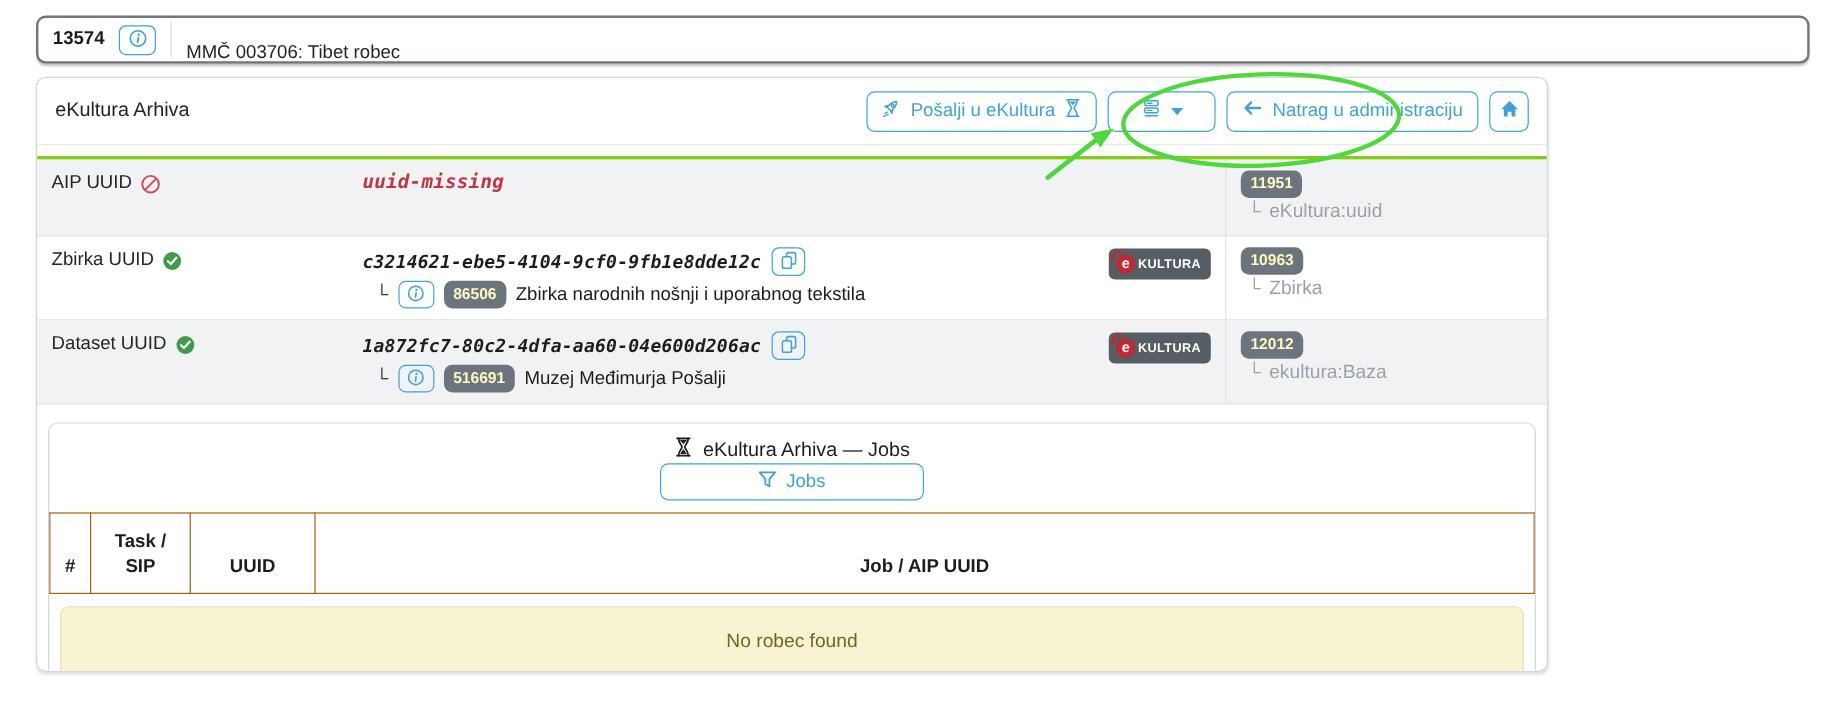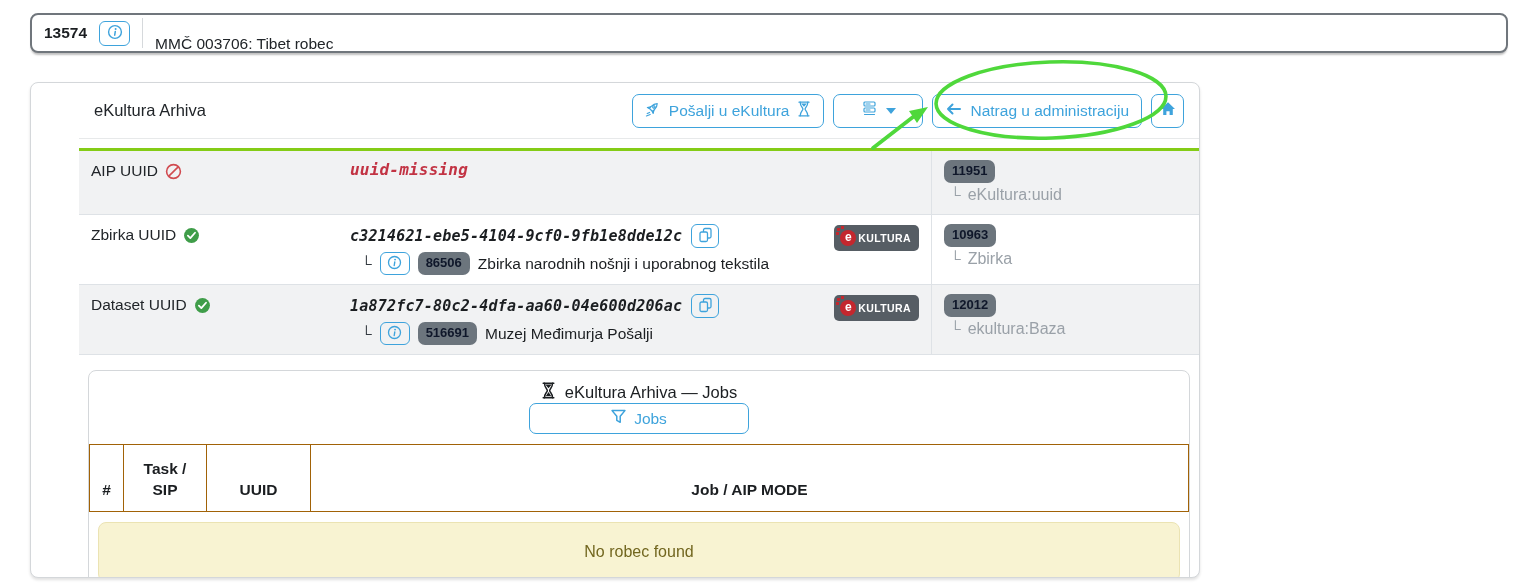--- a/index.html
+++ b/index.html
@@ -24,25 +24,24 @@
     border:1.5px solid #3ea3dc; border-radius:6px; color:#3ea3dc;
     background:transparent; display:inline-flex; align-items:center; justify-content:center;
     cursor:pointer; flex:none;
   }
   .record-bar .icon-btn { width:31px; height:25px; }
   .vdivider { width:1px; align-self:stretch; margin:3px 0; background:#d6d9dc; }
   .record-title { font-size:15.5px; color:#212529;margin-top:21px; }
 
   
   .main-card {
-    position:absolute; left:30px; top:82px; width:1170px; height:496px;
+    position:absolute; left:30px; top:64px; width:1260px; height:496px;
     background:#fff; border:1px solid #d4d7da; border-radius:8px;
     box-shadow:0 2px 3px rgba(0,0,0,.12);
     overflow:hidden;
-    padding-left:48px;
   }
   .card-header {
     height:56px; display:flex; align-items:center; justify-content:space-between;
     padding:0 15px; border-bottom:1px solid #e7e9ea;
   }
   .card-title { font-size:16.5px; color:#212529; }
   .hdr-buttons { display:flex; align-items:center; gap:9px; }
   .btn {
     border:1.5px solid #3ea3dc; border-radius:7px; background:#fff; color:#3ea3dc;
     height:34px; padding:0 12px; font-size:15.5px; font-family:inherit;
@@ -67,21 +66,21 @@
   .uuid {
     font-family:"DejaVu Sans Mono", monospace; font-style:italic; font-weight:600;
     font-size:15px; color:#1b1e21; letter-spacing:.2px;
   }
   .uuid.missing { color:#c23343; font-weight:bold; font-size:16px; }
   .copy-btn { width:28px; height:24px; }
   .sub-line { display:flex; align-items:center; gap:8px; margin-left:11px; margin-top:4px; font-size:15.5px; }
   .tree-glyph { font-size:15px; color:#343a40; line-height:1; }
   .info-sub-btn { width:30px; height:23px; }
   .id-badge {
-    background:#6c757d; color:#0f172a; font-weight:bold; font-size:13px;
+    background:#6c757d; color:#fef9c3; font-weight:bold; font-size:13px;
     padding:3px 8px 4px; border-radius:7px; line-height:1.2; display:inline-block;
   }
   .sub-text { color:#1b1e21; }
 
   
   .ek-badge {
     position:absolute; right:12px; top:10px;
     background:#565d64; border-radius:5px; height:26px; padding:0 8px 0 6px;
     display:inline-flex; align-items:center; gap:2px;
   }
@@ -345,21 +344,21 @@
         <span>Jobs</span>
       </button>
     </div>
 
     <table class="jobs-table">
       <thead>
         <tr>
           <th class="th-num">#</th>
           <th class="th-task">Task / SIP</th>
           <th class="th-mode">UUID</th>
-          <th>Job / AIP MODE</th>
+          <th>Job / AIP UUID</th>
         </tr>
       </thead>
     </table>
 
     <div class="alert-warning">
       <span>No robec found</span>
     </div>
   </div>
 </div>
 

